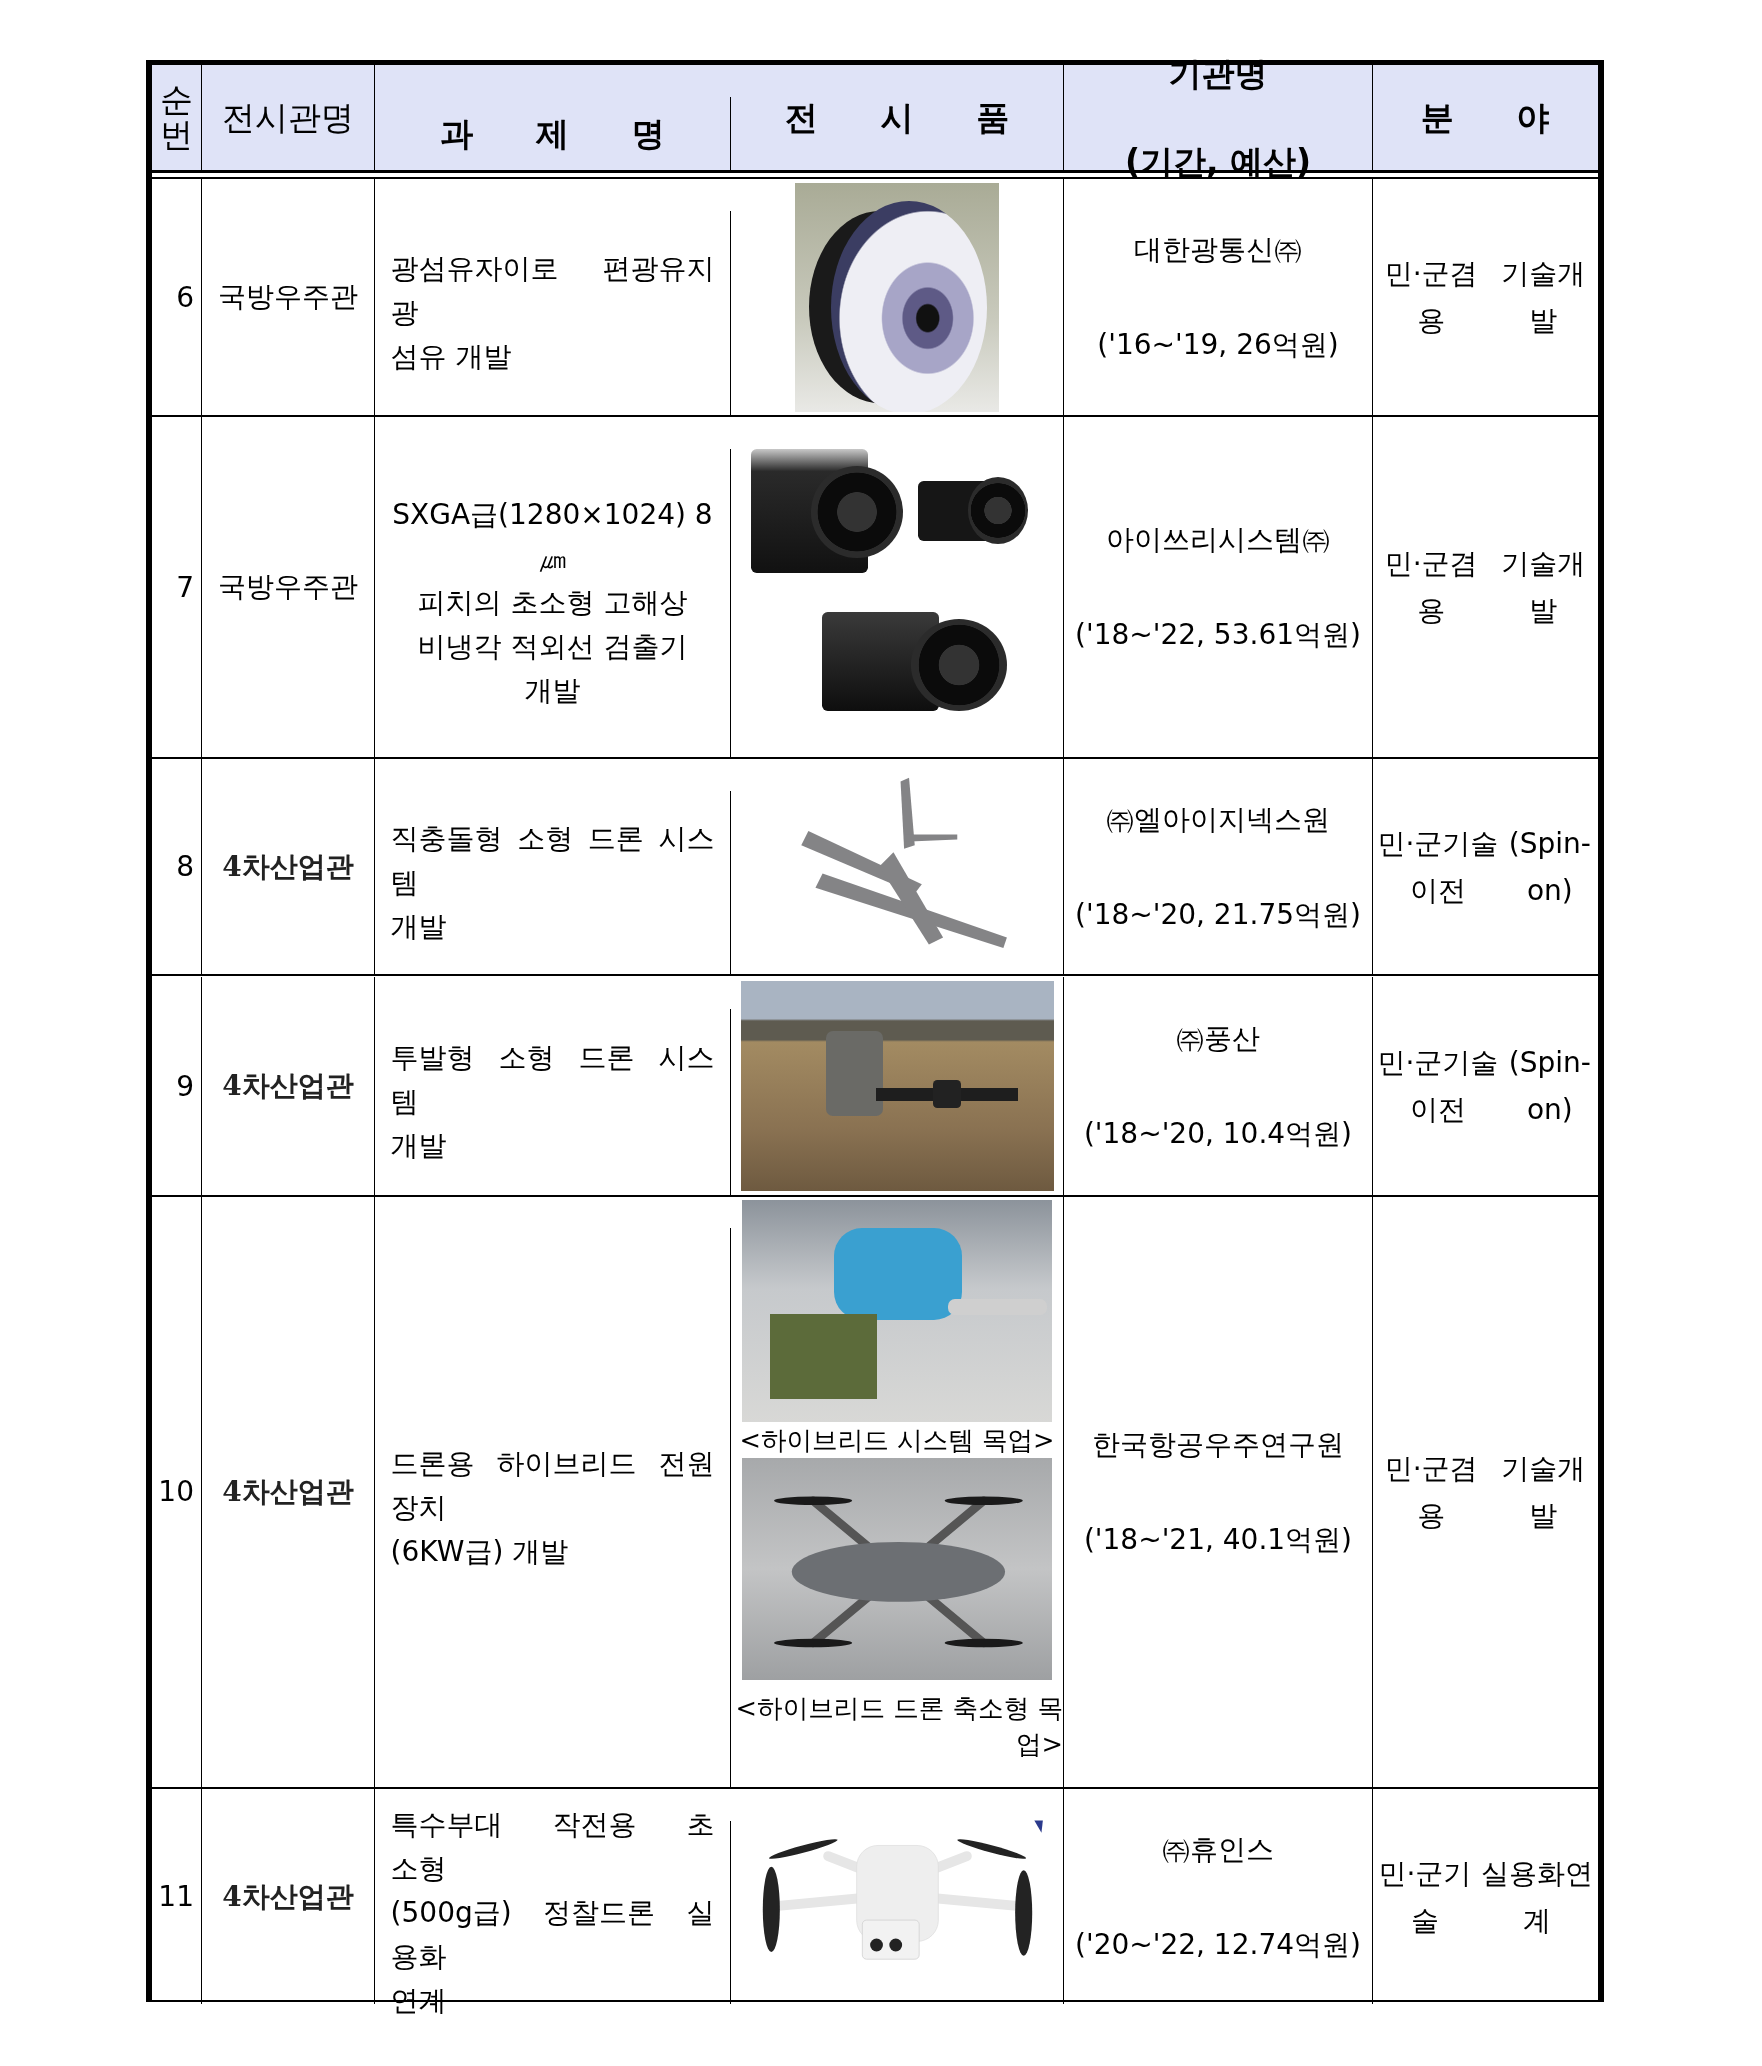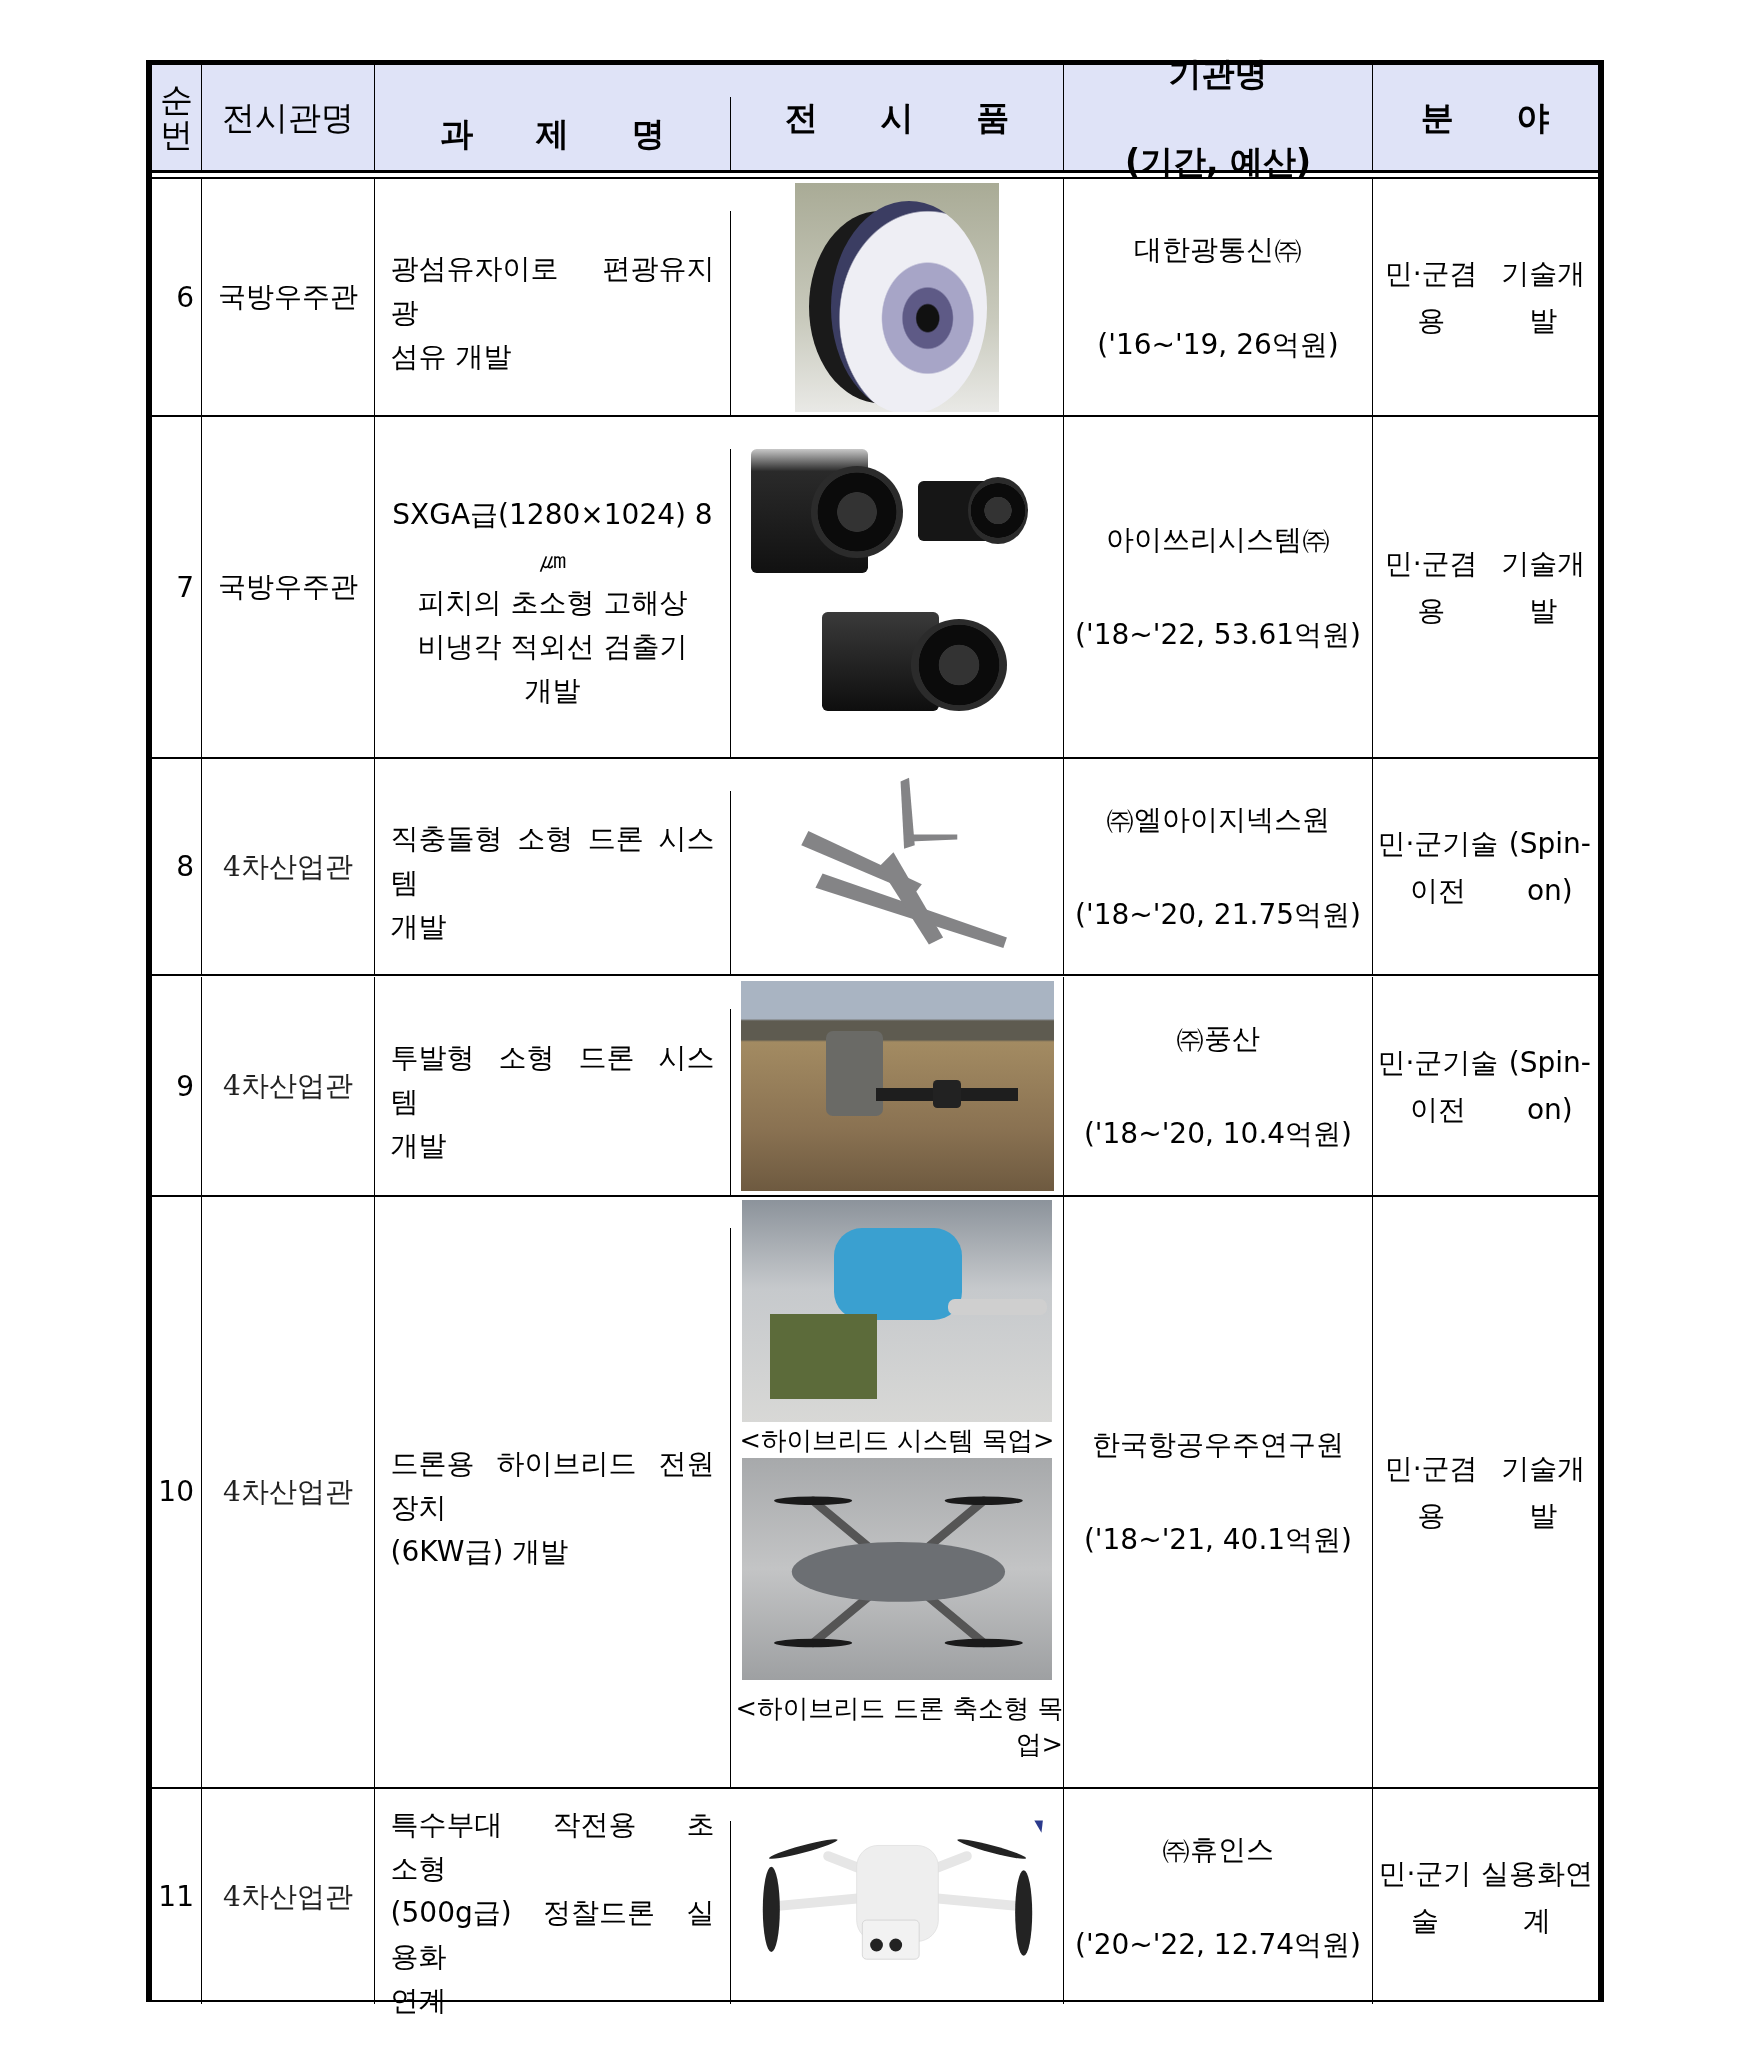--- a/index.html
+++ b/index.html
@@ -19,21 +19,21 @@
   .c2 { left: 223px; width: 356px; margin-top: 32px; }
   .c3 { left: 579px; width: 333px; }
   .c4 { left: 912px; width: 309px; gap: 48px; }
   .c5 { left: 1221px; width: 224px; }
   .hdr .cell { font-weight: bold; font-size: 33px; line-height: 1.2; }
   .hdr .c0 { font-size: 33px; font-weight: normal; line-height: 1.05; flex-direction: column; }
   .hdr .c1 { font-weight: normal; }
   .hdr .spaced { letter-spacing: 25.6px; padding-left: 25.6px; }
   .num { font-size: 28px; justify-content: flex-end; padding-right: 7px; }
   .hall { font-size: 28px; }
-  .hall.serif { font-family: "DejaVu Serif", "Liberation Serif", serif; font-weight: 400; color: #222; }
+  .hall.serif { font-family: "DejaVu Serif", "Liberation Serif", serif; font-weight: 700; color: #222; }
   .title { font-size: 28px; line-height: 44px; justify-content: center; text-align: justify; padding: 0 15.6px; }
   .title.center { justify-content: center; text-align: center; }
   .title span { display: block; }
   .org { font-size: 28px; line-height: 47px; flex-direction: column; }
   .field { font-size: 28px; line-height: 47px; flex-direction: row; }
   .photo { flex-direction: column; text-align: right; }
   .caption { font-family: "DejaVu Serif", "Liberation Serif", serif; font-size: 25.6px; line-height: 36px; }
   
   .img { position: relative; overflow: hidden; }
   .spool { width: 204px; height: 229px; background: linear-gradient(#a9ab96, #c9cabd 60%, #e9e9e6); }

